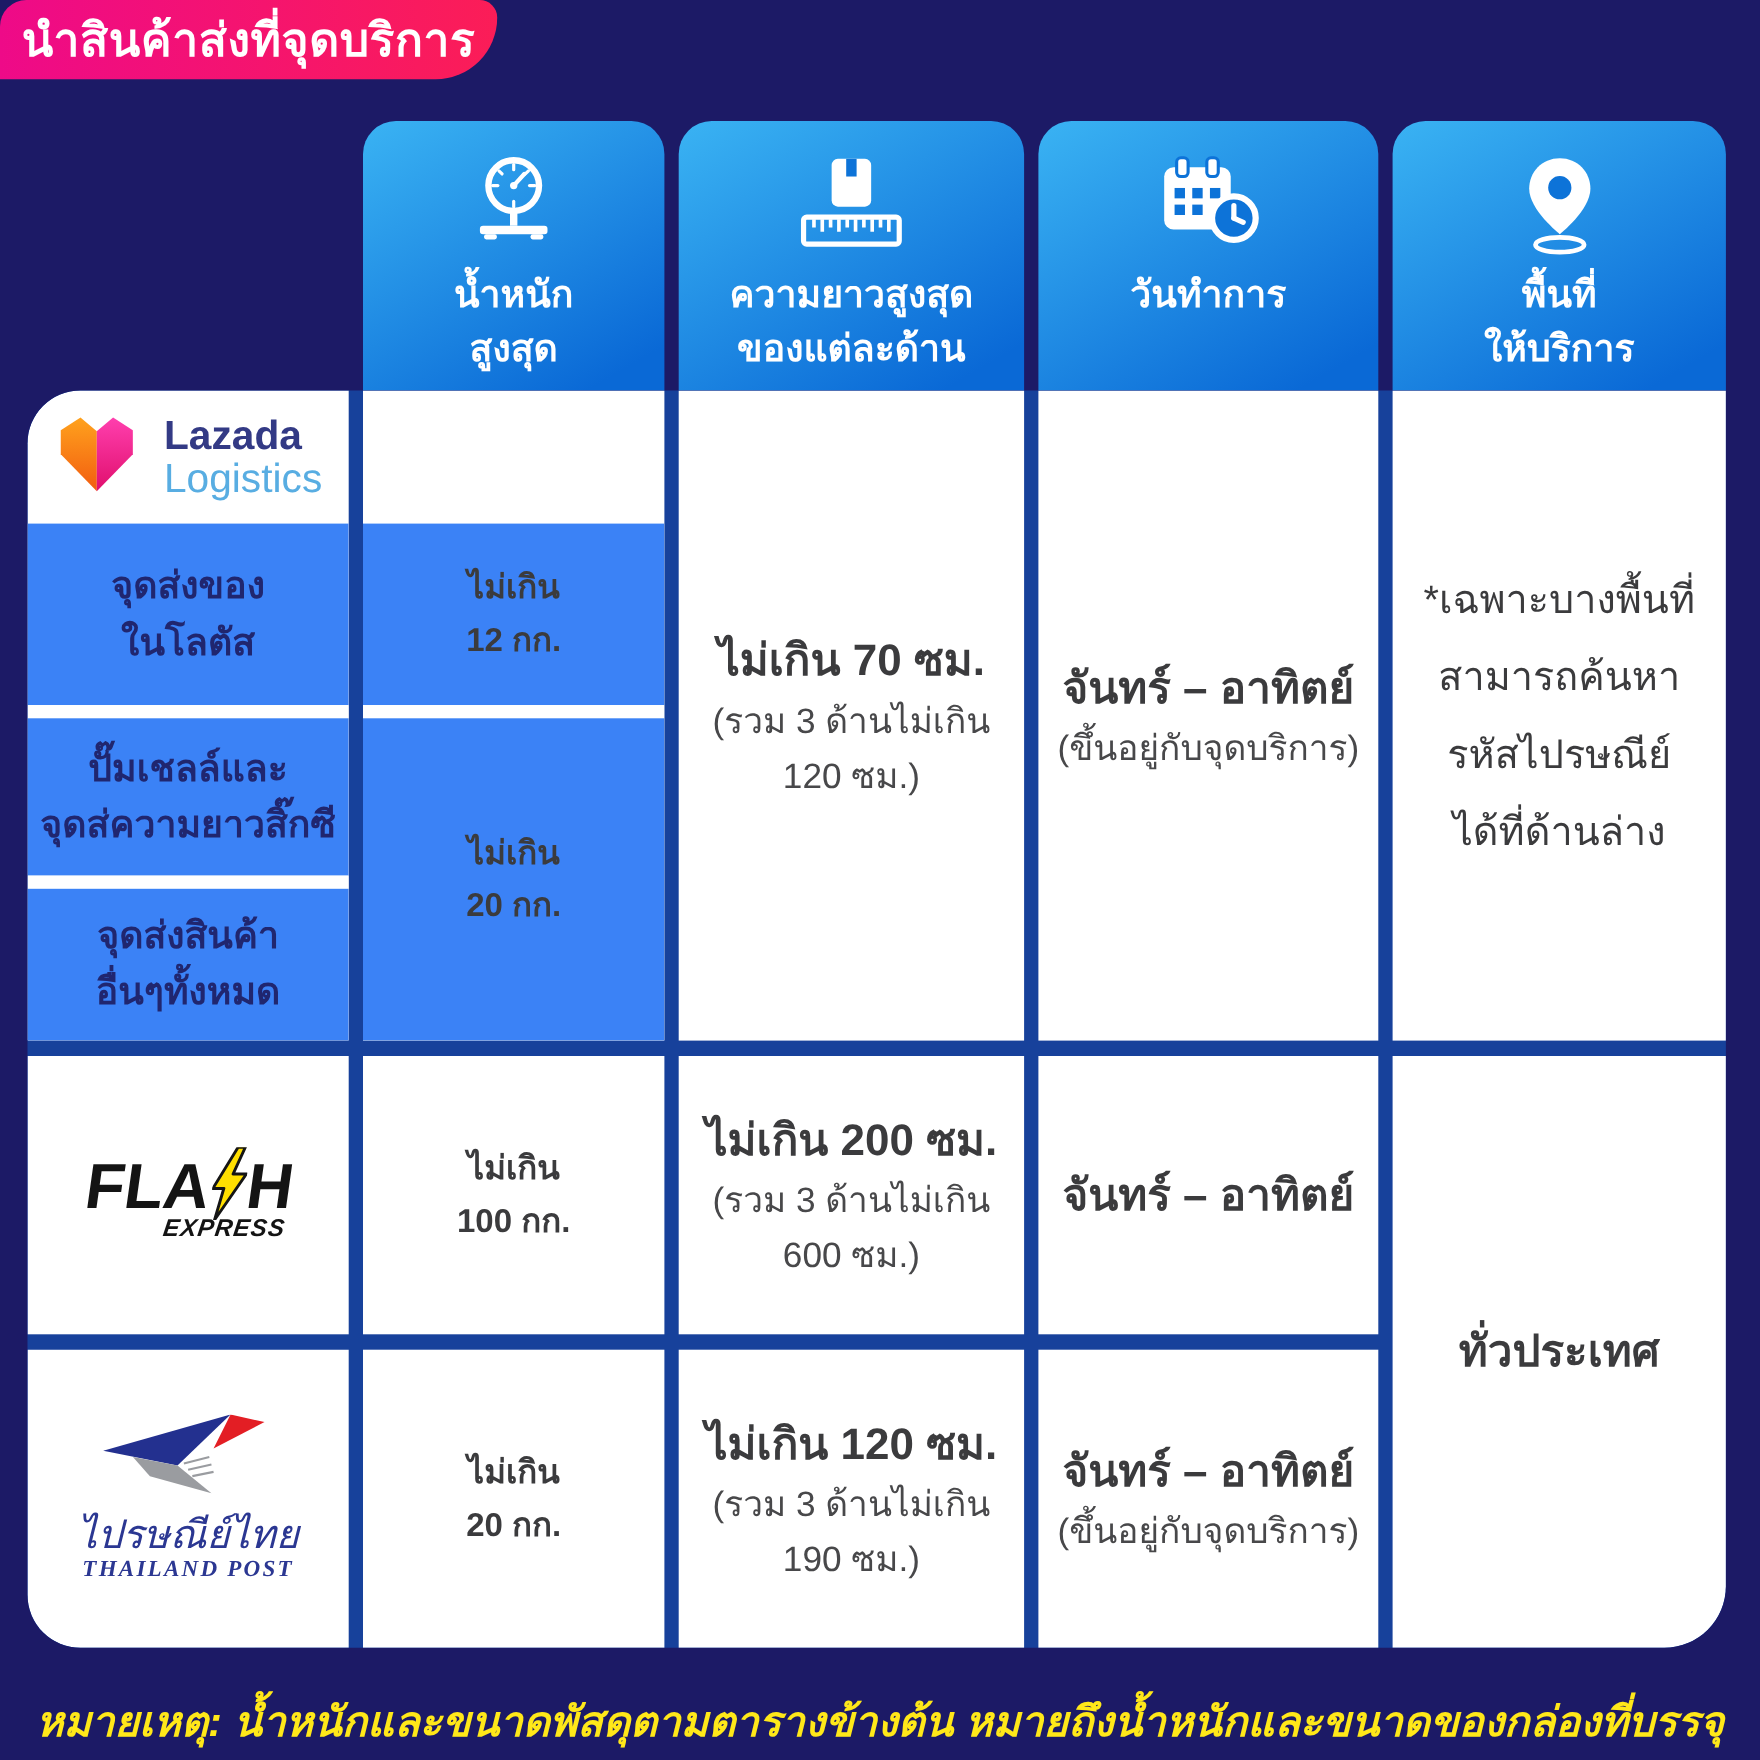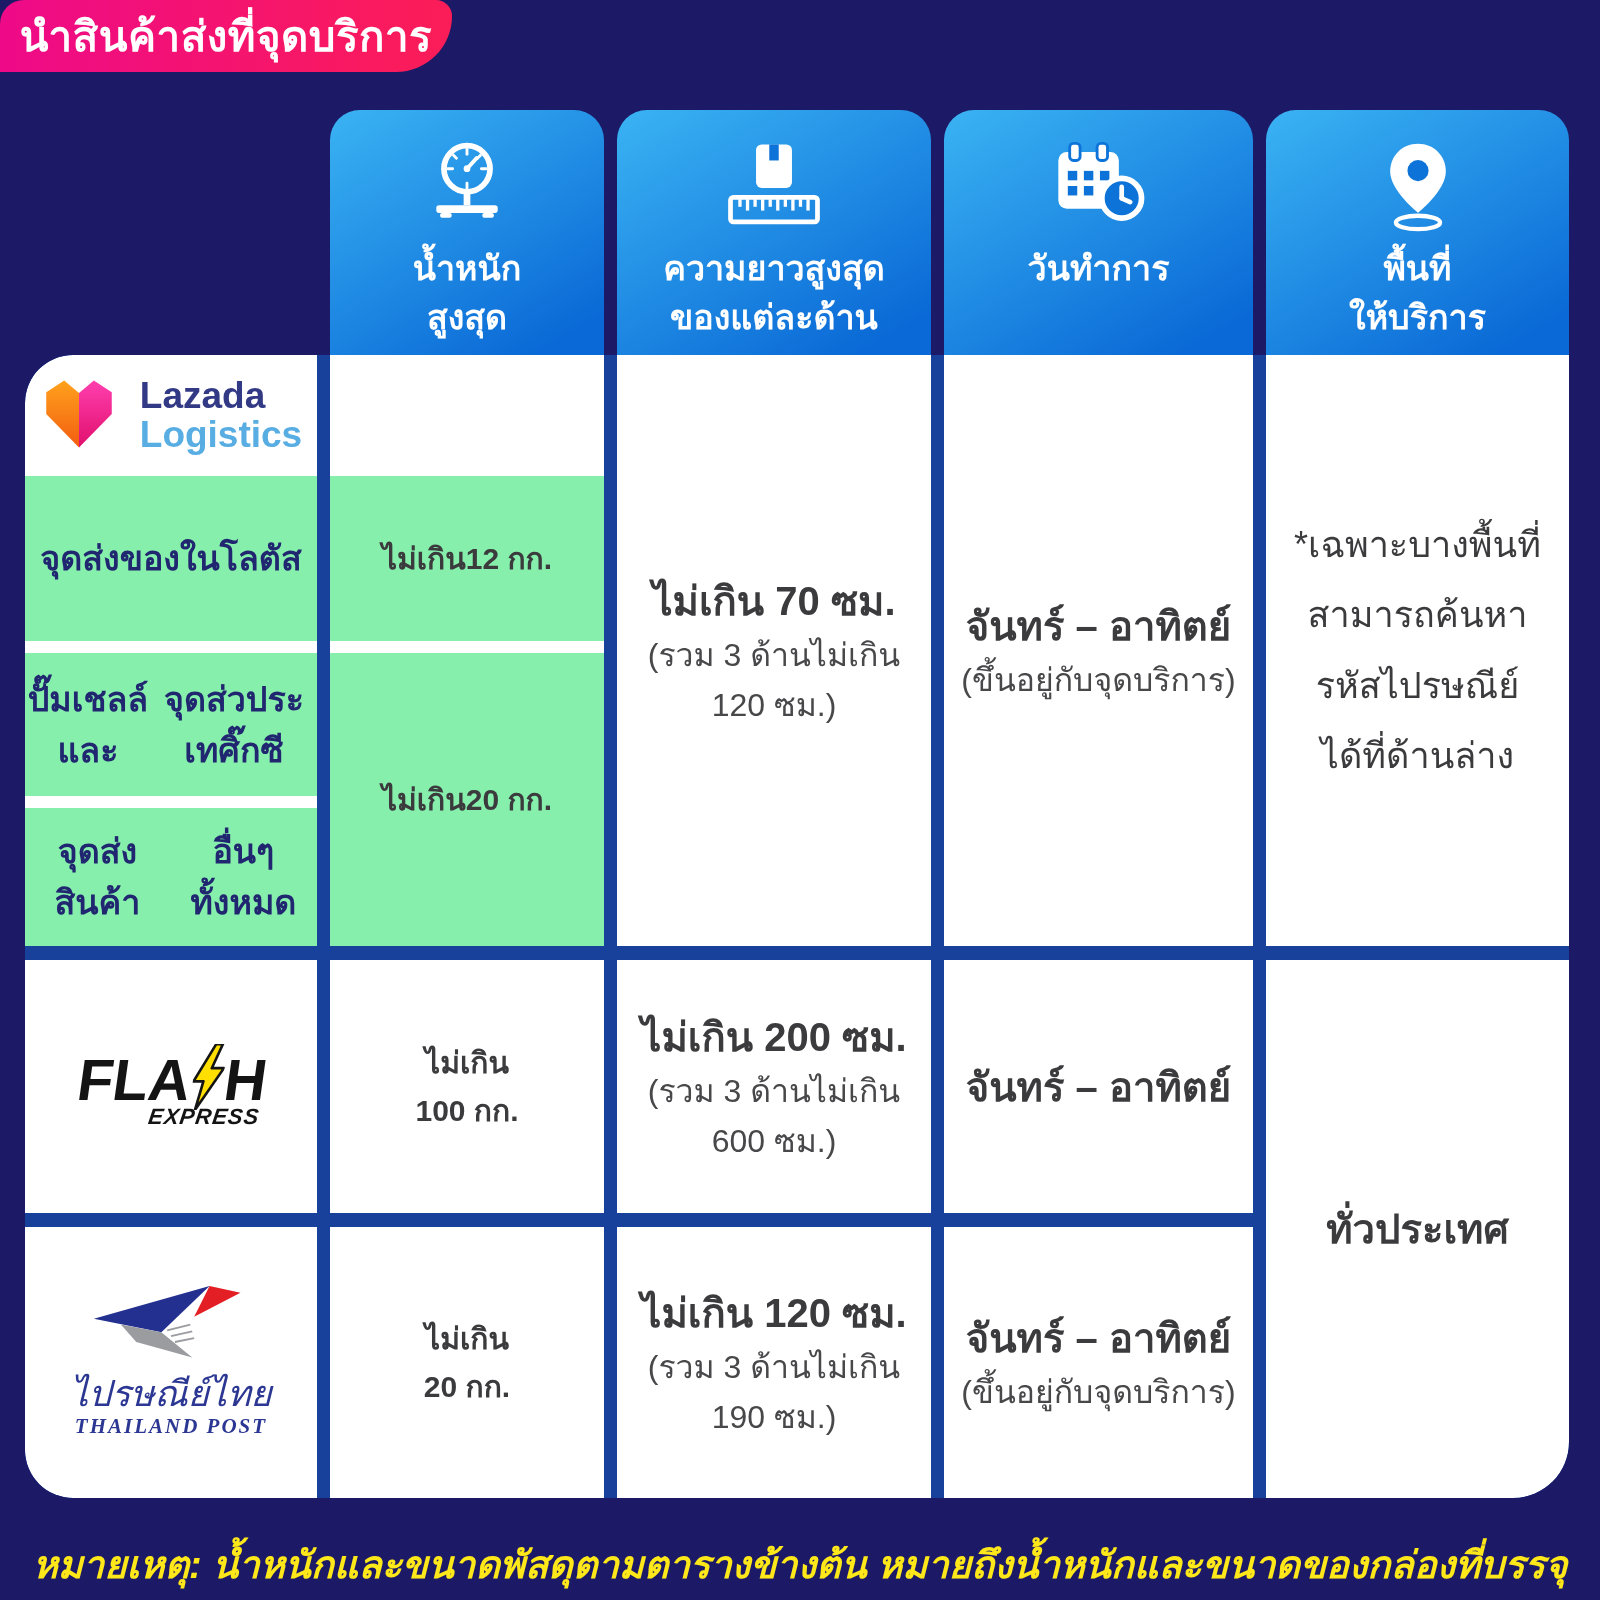--- a/index.html
+++ b/index.html
@@ -39,34 +39,34 @@
     background:#17419b;
     border-radius:48px 0 56px 48px;
     overflow:hidden;
   }
   .cell{background:#fff;overflow:hidden;}
   .vcenter{display:flex;flex-direction:column;justify-content:center;align-items:center;text-align:center;}
   .r1c1{border-top-left-radius:48px;}
   .r3c1{border-bottom-left-radius:48px;}
   .rArea{border-bottom-right-radius:56px;}
   .subrow{
-    background:#86efac;display:flex;flex-direction:row;justify-content:center;
+    background:#3b82f6;display:flex;flex-direction:column;justify-content:center;
     align-items:center;text-align:center;
   }
   .gap12{height:12px;background:#fff;flex:none;}
   .lbl{color:#20266f;font-size:34px;font-weight:700;line-height:1.5;}
   .val-main{color:#3b3b3d;font-size:40px;font-weight:700;line-height:1.5;}
   .val-sub{color:#48484a;font-size:32px;font-weight:400;line-height:1.55;}
   .wt{color:#3b3b3d;font-size:30px;font-weight:700;line-height:1.6;}
   .area-line{color:#3b3b3d;font-size:36px;font-weight:400;line-height:1.95;}
   
   .lz-logo{display:flex;align-items:center;gap:22px;height:121px;justify-content:center;}
   .lz-name{display:flex;flex-direction:column;line-height:1.05;text-align:left;}
   .lz-name .a{color:#333a85;font-size:37px;font-weight:700;}
-  .lz-name .b{color:#58ade2;font-size:37px;font-weight:700;}
+  .lz-name .b{color:#58ade2;font-size:37px;font-weight:400;}
   .flash-logo{display:flex;flex-direction:column;align-items:center;transform:skewX(-8deg);}
   .flash-top{display:flex;align-items:center;}
   .flash-top .t{color:#141414;font-size:58px;font-weight:700;letter-spacing:0px;}
   .flash-sub{width:100%;text-align:right;color:#141414;font-size:22px;font-weight:700;
              font-style:italic;letter-spacing:1px;margin-top:-10px;padding-right:4px;}
   .post-logo{display:flex;flex-direction:column;align-items:center;}
   .post-th{color:#2b3792;font-size:36px;font-weight:400;font-style:italic;line-height:1.1;margin-top:2px;}
   .post-en{color:#2b3792;font-family:"Liberation Serif","DejaVu Serif",serif;font-size:21px;
            font-weight:700;font-style:italic;letter-spacing:2px;line-height:1.2;}
   
@@ -200,21 +200,21 @@
         <span class="b">Logistics</span>
       </span>
     </div>
     <div class="subrow lbl" style="height:165px;">
       <div>จุดส่งของ</div>
       <div>ในโลตัส</div>
     </div>
     <div class="gap12"></div>
     <div class="subrow lbl" style="height:143px;">
       <div>ปั๊มเชลล์และ</div>
-      <div>จุดส่วประเทศิ๊กซี</div>
+      <div>จุดส่ความยาวสิ๊กซี</div>
     </div>
     <div class="gap12"></div>
     <div class="subrow lbl" style="height:138px;">
       <div>จุดส่งสินค้า</div>
       <div>อื่นๆทั้งหมด</div>
     </div>
   </div>
 
   <div class="cell" style="grid-area:1/2;display:flex;flex-direction:column;">
     <div style="height:121px;flex:none;"></div>

